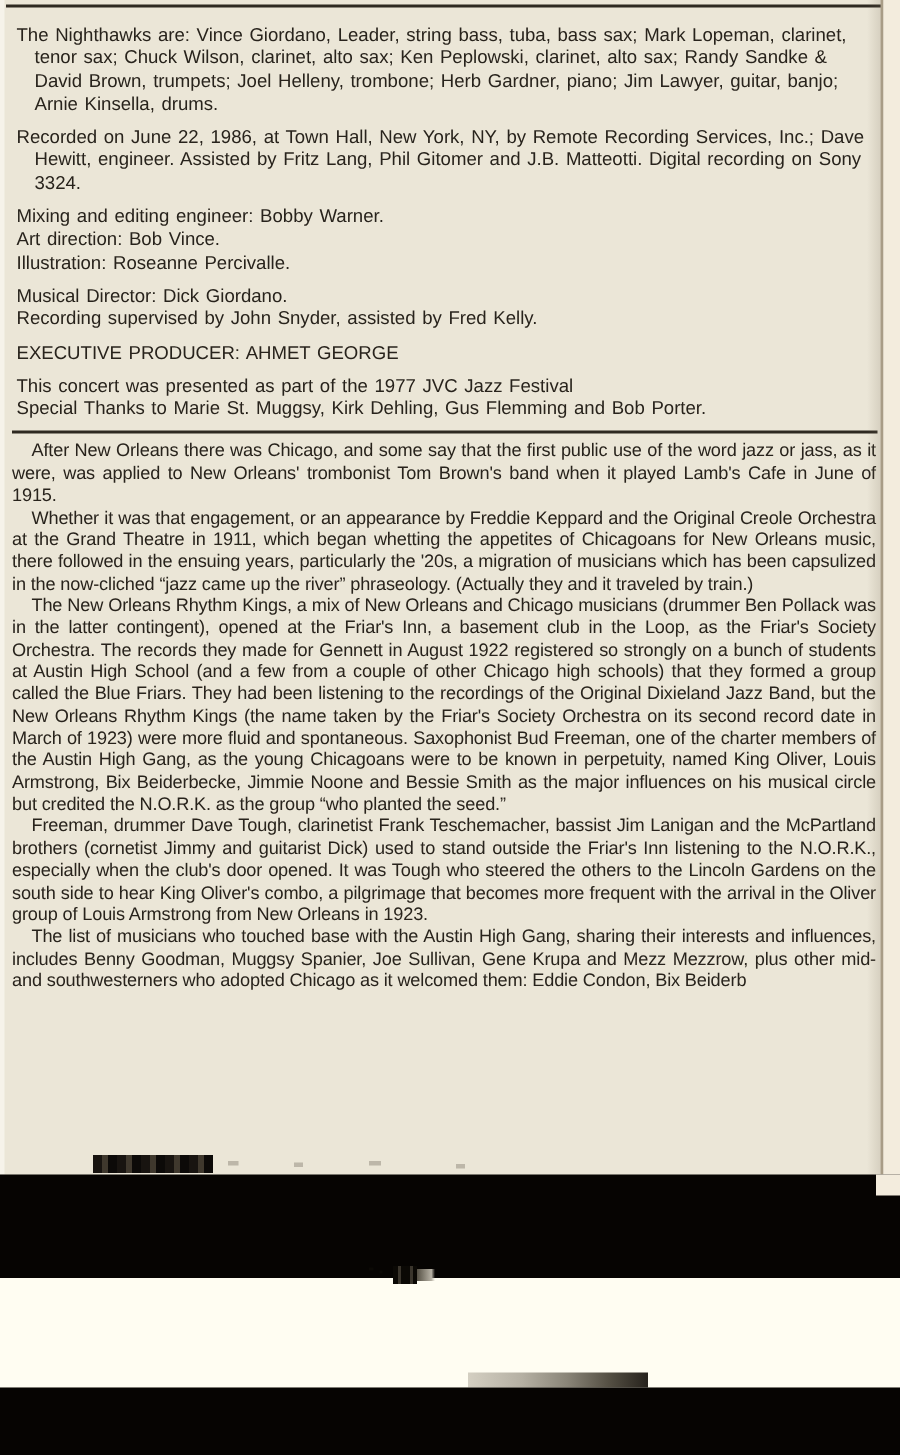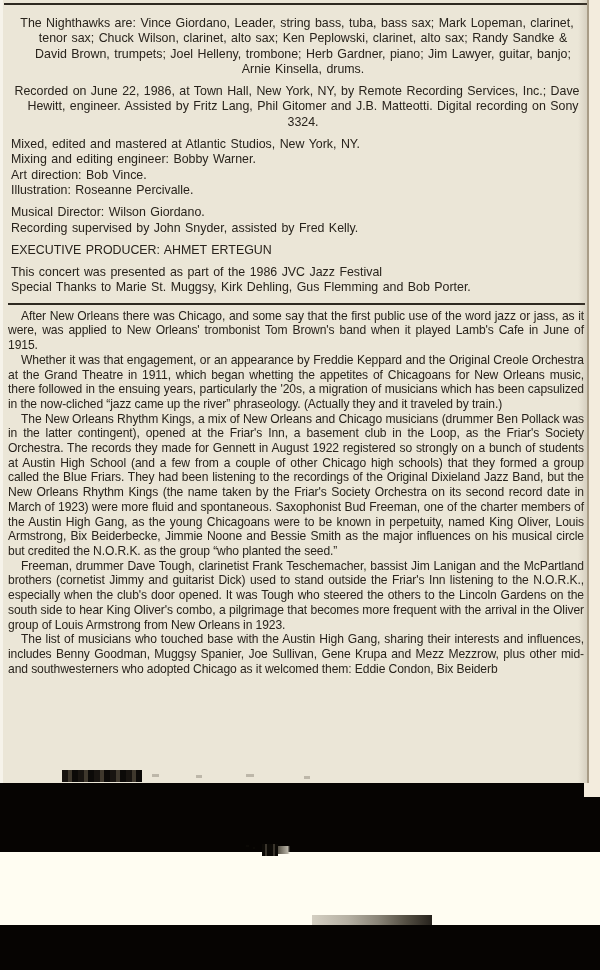--- a/index.html
+++ b/index.html
@@ -20,21 +20,21 @@
   .right-edge-line{position:absolute;top:0;left:587px;width:2px;height:783px;background:var(--edge-line);}
   .right-strip{position:absolute;top:0;left:589px;width:11px;height:783px;background:var(--right-strip);}
   .right-shadow{position:absolute;top:0;left:578px;width:9px;height:783px;
     background:linear-gradient(90deg, rgba(120,108,88,0) 0%, rgba(120,108,88,.18) 100%);}
 
   .content{position:absolute;top:16px;left:11px;width:572px;}
 
   
   .credits{font-size:12.4px;line-height:15.3px;word-spacing:.08em;}
   .credits .block{margin-bottom:7px;}
-  .hang{padding-left:12px;text-indent:-12px;text-align:center;}
+  .hang{padding-left:12px;text-indent:-12px;}
 
   
   .divider{margin:5px 0 4px -3px;width:577px;height:2px;background:var(--rule);border:0;}
   .article{margin-left:-3px;width:576px;font-size:12.1px;line-height:14.7px;
     text-align:justify;letter-spacing:-0.1px;}
   .article p{text-indent:13px;}
 
   
   .line-redaction{position:absolute;top:770px;left:62px;width:80px;height:12px;
     background:repeating-linear-gradient(90deg,#181410 0 6px,#3f382d 6px 10px,#0c0a08 10px 16px);}
@@ -57,37 +57,36 @@
 
 <div class="paper">
   <div class="top-rule"></div>
 
   <div class="content">
     <div class="credits">
       <div class="block hang">The Nighthawks are: Vince Giordano, Leader, string bass, tuba, bass sax; Mark Lopeman, clarinet, tenor sax; Chuck Wilson, clarinet, alto sax; Ken Peplowski, clarinet, alto sax; Randy Sandke &amp; David Brown, trumpets; Joel Helleny, trombone; Herb Gardner, piano; Jim Lawyer, guitar, banjo; Arnie Kinsella, drums.</div>
       <div class="block hang">Recorded on June 22, 1986, at Town Hall, New York, NY, by Remote Recording Services, Inc.; Dave Hewitt, engineer. Assisted by Fritz Lang, Phil Gitomer and J.B. Matteotti. Digital recording on Sony 3324.</div>
 
       <div class="block">
-        <div>Mixed, edited and mastered at Atlantic Studios, New York, NY.</div>
         <div>Mixing and editing engineer: Bobby Warner.</div>
         <div>Art direction: Bob Vince.</div>
         <div>Illustration: Roseanne Percivalle.</div>
       </div>
 
       <div class="block">
-        <div>Musical Director: Wilson Giordano.</div>
+        <div>Musical Director: Dick Giordano.</div>
         <div>Recording supervised by John Snyder, assisted by Fred Kelly.</div>
       </div>
 
       <div class="block">
-        <div>EXECUTIVE PRODUCER: AHMET ERTEGUN</div>
+        <div>EXECUTIVE PRODUCER: AHMET GEORGE</div>
       </div>
 
       <div class="block">
-        <div>This concert was presented as part of the 1986 JVC Jazz Festival</div>
+        <div>This concert was presented as part of the 1977 JVC Jazz Festival</div>
         <div>Special Thanks to Marie St. Muggsy, Kirk Dehling, Gus Flemming and Bob Porter.</div>
       </div>
     </div>
 
     <div class="divider"></div>
 
     <div class="article">
       <p>After New Orleans there was Chicago, and some say that the first public use of the word jazz or jass, as it were, was applied to New Orleans' trombonist Tom Brown's band when it played Lamb's Cafe in June of 1915.</p>
       <p>Whether it was that engagement, or an appearance by Freddie Keppard and the Original Creole Orchestra at the Grand Theatre in 1911, which began whetting the appetites of Chicagoans for New Orleans music, there followed in the ensuing years, particularly the '20s, a migration of musicians which has been capsulized in the now-cliched “jazz came up the river” phraseology. (Actually they and it traveled by train.)</p>
       <p>The New Orleans Rhythm Kings, a mix of New Orleans and Chicago musicians (drummer Ben Pollack was in the latter contingent), opened at the Friar's Inn, a basement club in the Loop, as the Friar's Society Orchestra. The records they made for Gennett in August 1922 registered so strongly on a bunch of students at Austin High School (and a few from a couple of other Chicago high schools) that they formed a group called the Blue Friars. They had been listening to the recordings of the Original Dixieland Jazz Band, but the New Orleans Rhythm Kings (the name taken by the Friar's Society Orchestra on its second record date in March of 1923) were more fluid and spontaneous. Saxophonist Bud Freeman, one of the charter members of the Austin High Gang, as the young Chicagoans were to be known in perpetuity, named King Oliver, Louis Armstrong, Bix Beiderbecke, Jimmie Noone and Bessie Smith as the major influences on his musical circle but credited the N.O.R.K. as the group “who planted the seed.”</p>

